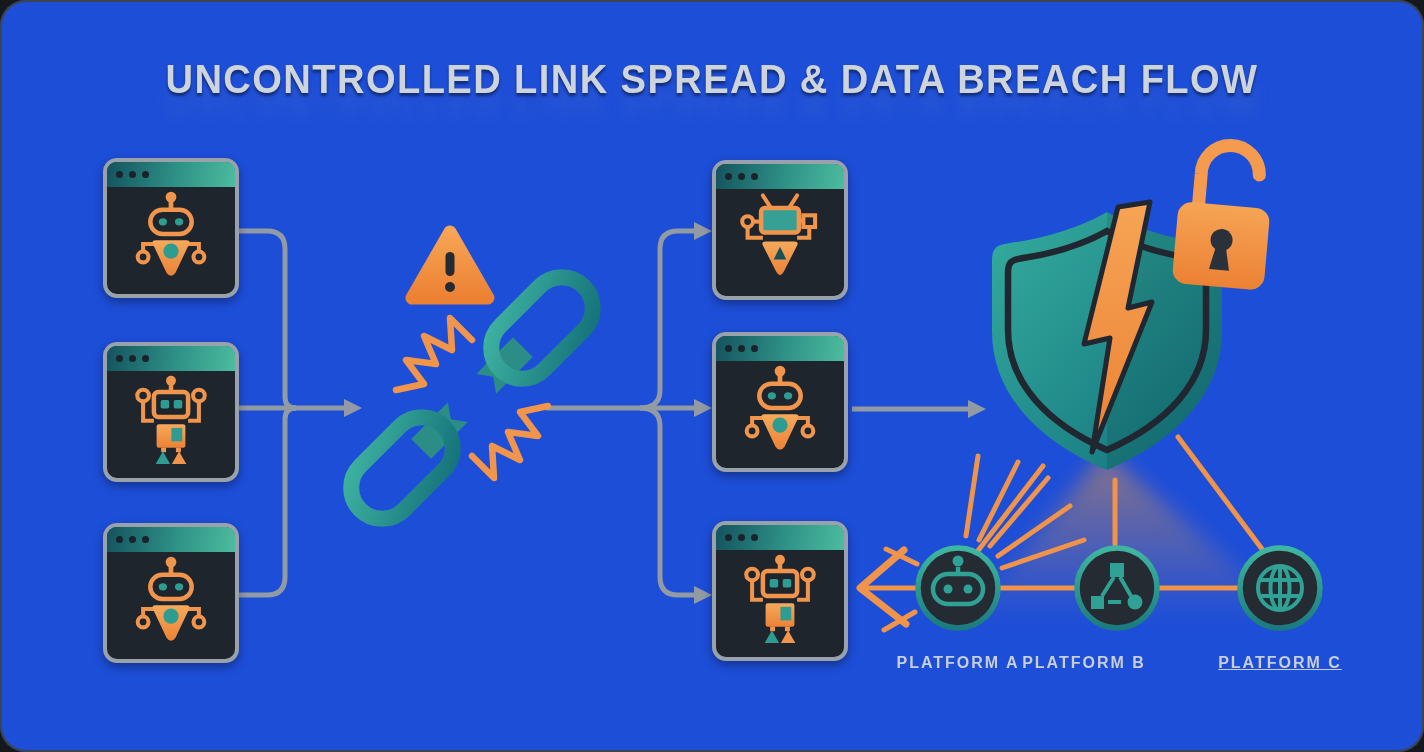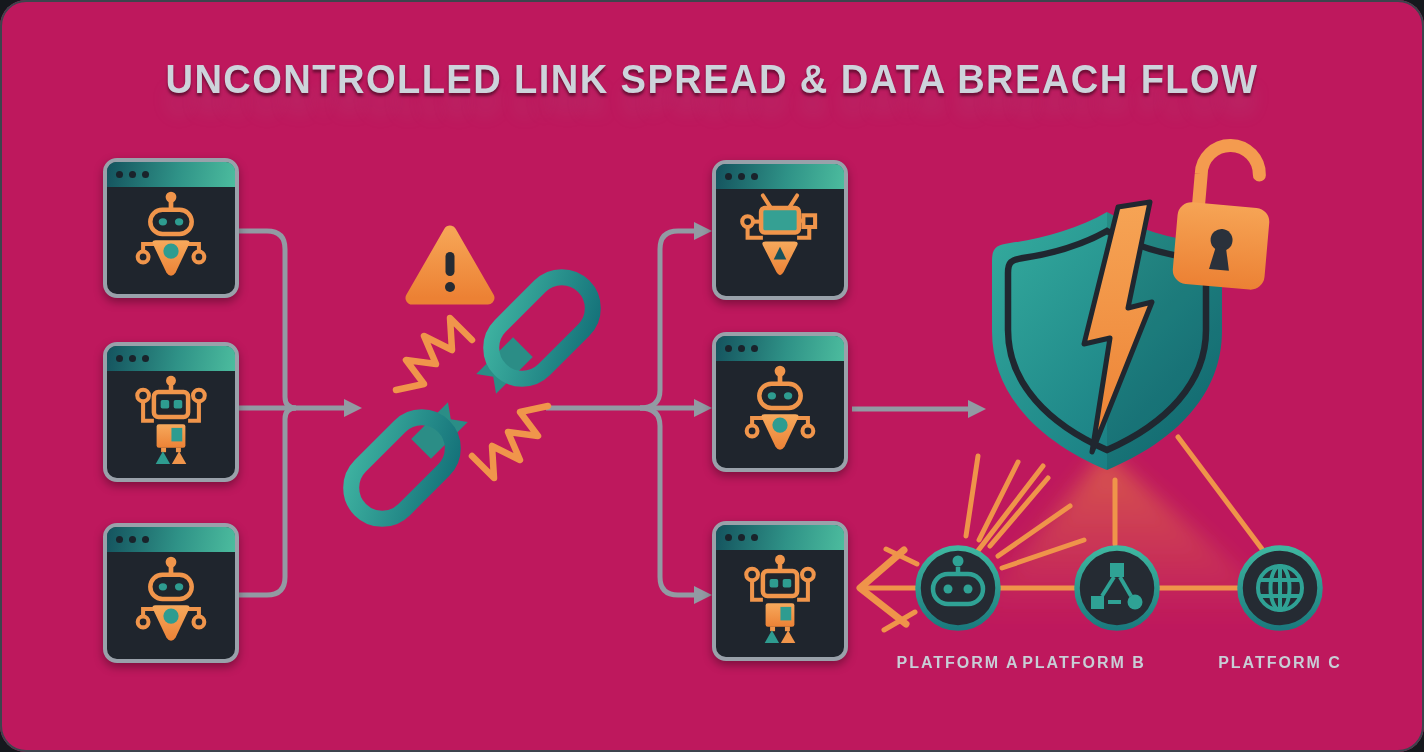--- a/index.html
+++ b/index.html
@@ -1,16 +1,16 @@
 <!DOCTYPE html>
 <html><head>
 <meta charset="utf-8">
 <style>
   html,body{margin:0;padding:0;background:#15181d;font-family:"Liberation Sans",sans-serif;}
-  .card{position:relative;width:1424px;height:752px;background:#be185d;border-radius:26px;
+  .card{position:relative;width:1424px;height:752px;background:#1d4ed8;border-radius:26px;
         overflow:hidden;box-shadow:0 0 0 2px #3d444d inset;}
   .title{position:absolute;left:0;top:56px;width:100%;text-align:center;
          font-size:41px;font-weight:700;letter-spacing:1.5px;color:#CDD4DB;
          transform:scaleX(.93);white-space:nowrap;
          text-shadow:0 3px 3px rgba(0,0,0,.45),0 22px 18px rgba(150,160,170,.14);}
   svg.overlay{position:absolute;left:0;top:0;z-index:1;}
   
   .window{position:absolute;width:136px;height:140px;box-sizing:border-box;
           border:4px solid #99A1AA;border-radius:14px;background:#1F252D;z-index:2;
           box-shadow:0 4px 10px rgba(0,0,0,.35);}
@@ -19,21 +19,21 @@
   .dot{width:7px;height:7px;border-radius:50%;background:#1A232B;}
   .wbody{height:103px;display:flex;align-items:center;justify-content:center;}
   .wbody svg{width:90px;height:99px;}
   .w1{left:103px;top:158px;} .w2{left:103px;top:342px;} .w3{left:103px;top:523px;}
   .w4{left:712px;top:160px;} .w5{left:712px;top:332px;} .w6{left:712px;top:521px;}
   
   .platform{position:absolute;width:92px;height:92px;z-index:2;}
   .pA{left:912px;top:542px;} .pB{left:1071px;top:542px;} .pC{left:1234px;top:542px;}
   .plabel{position:absolute;width:180px;text-align:center;z-index:2;top:639px;
           font-size:16px;font-weight:700;letter-spacing:2px;color:#C8CED6;margin-top:15px;}
-  .lA{left:868px;} .lB{left:994px;} .lC{left:1190px;}
+  .lA{left:868px;} .lB{left:994px;} .lC{left:1190px;text-decoration:underline;}
 </style>
 </head>
 <body>
 
 <div class="card">
 
   <div class="title">UNCONTROLLED LINK SPREAD &amp; DATA BREACH FLOW</div>
 
   <svg class="overlay" width="1424" height="752" viewBox="0 0 1424 752">
     <defs>

